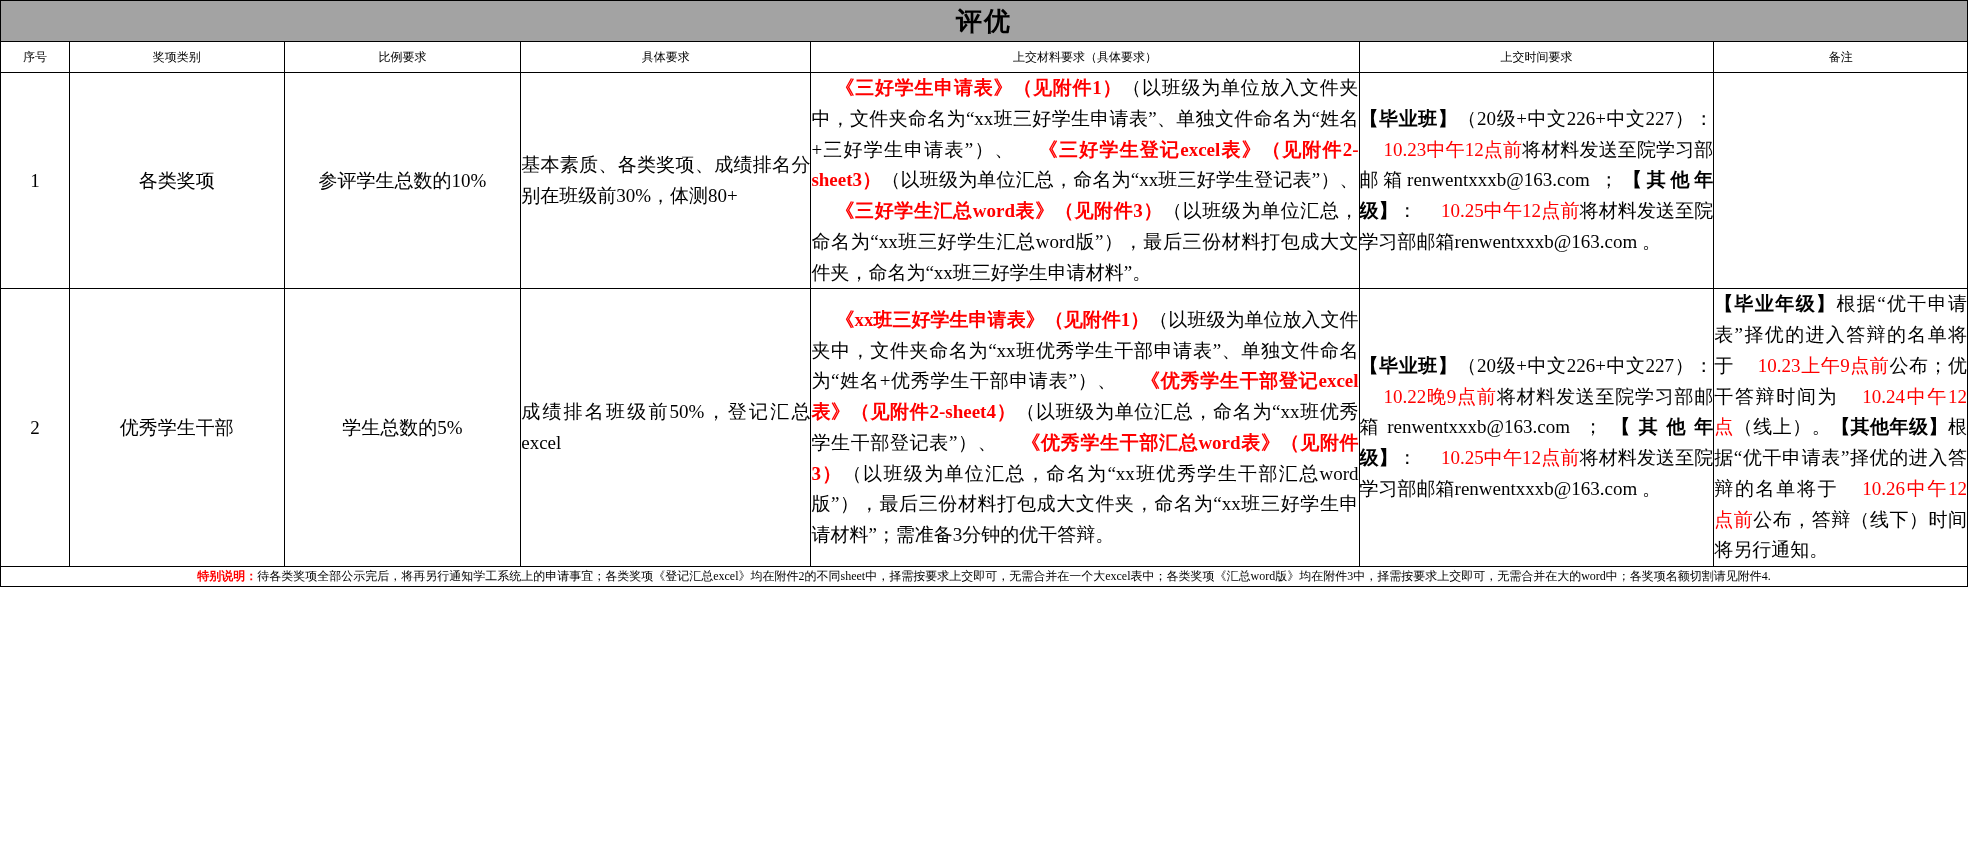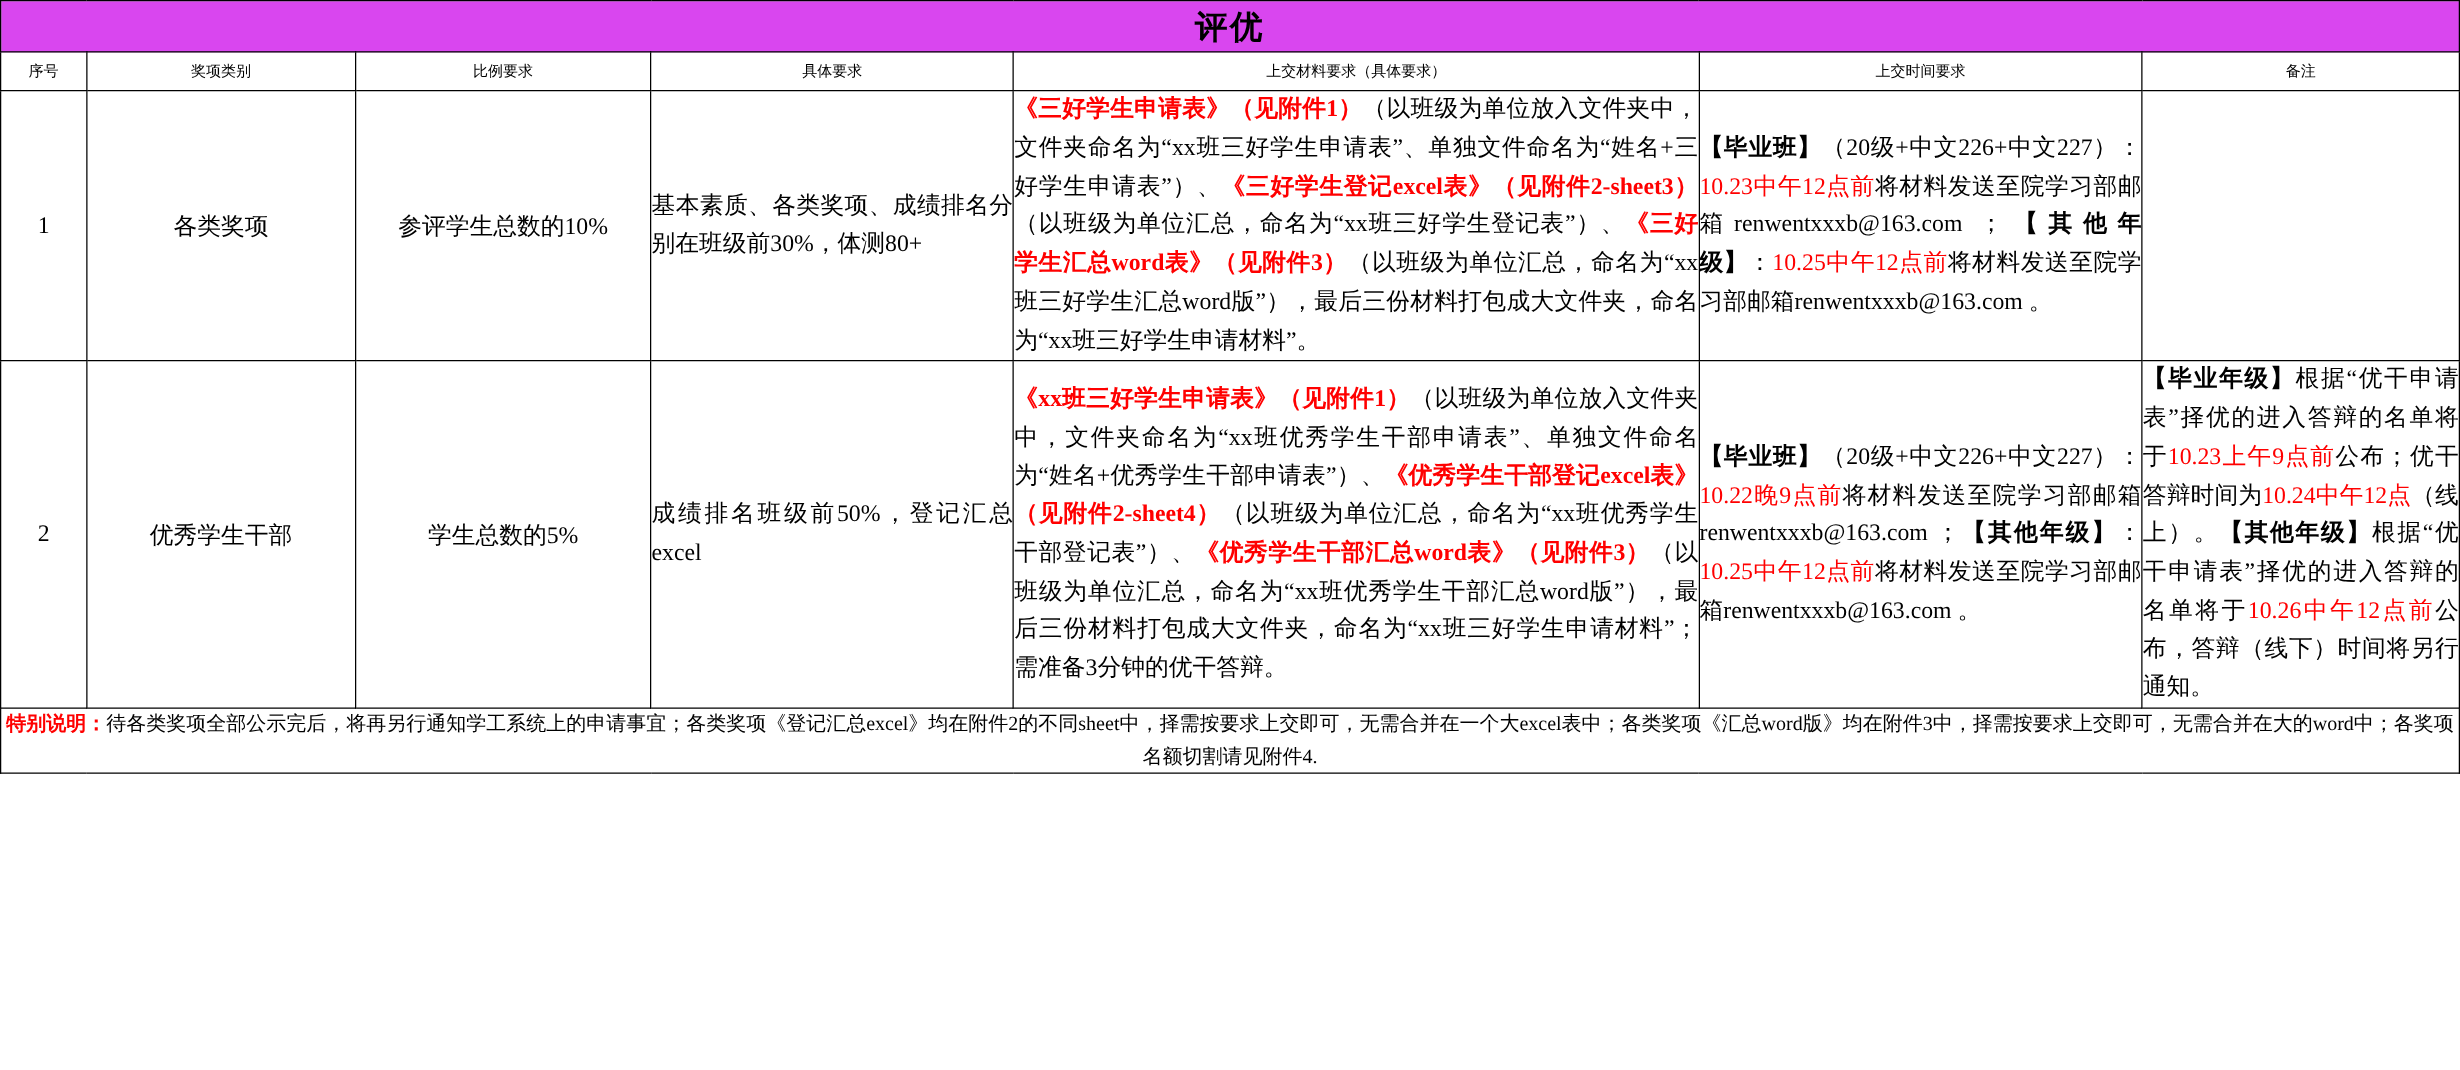--- a/index.html
+++ b/index.html
@@ -22,21 +22,21 @@
     border-collapse: collapse;
     table-layout: fixed;
     width: 1968px;
   }
   table.award-table td, table.award-table th {
     border: 1px solid #000000;
     vertical-align: middle;
     padding: 0;
   }
   .title-cell {
-    background: #d946ef;
+    background: #a3a3a3;
     text-align: center;
     font-size: 26px;
     font-weight: bold;
     height: 40px;
     letter-spacing: 2px;
   }
   .head-cell {
     background: #ffffff;
     text-align: center;
     font-size: 12px;
@@ -62,27 +62,28 @@
     font-size: 19px;
     line-height: 1.62;
     padding: 8px 9px;
     vertical-align: top;
   }
   .cell-body.mid {
     vertical-align: middle;
   }
   .red {
     color: #ff0000;
+    margin-left: 24px;
   }
   .bold {
     font-weight: bold;
   }
   .note-row td {
     padding: 6px 14px 8px 14px;
-    font-size: 16px;
+    font-size: 12px;
     line-height: 1.6;
     text-align: center;
   }
   .note-label {
     color: #ff0000;
     font-weight: bold;
   }
   .note-text {
     text-align: justify;
     text-justify: inter-ideograph;

